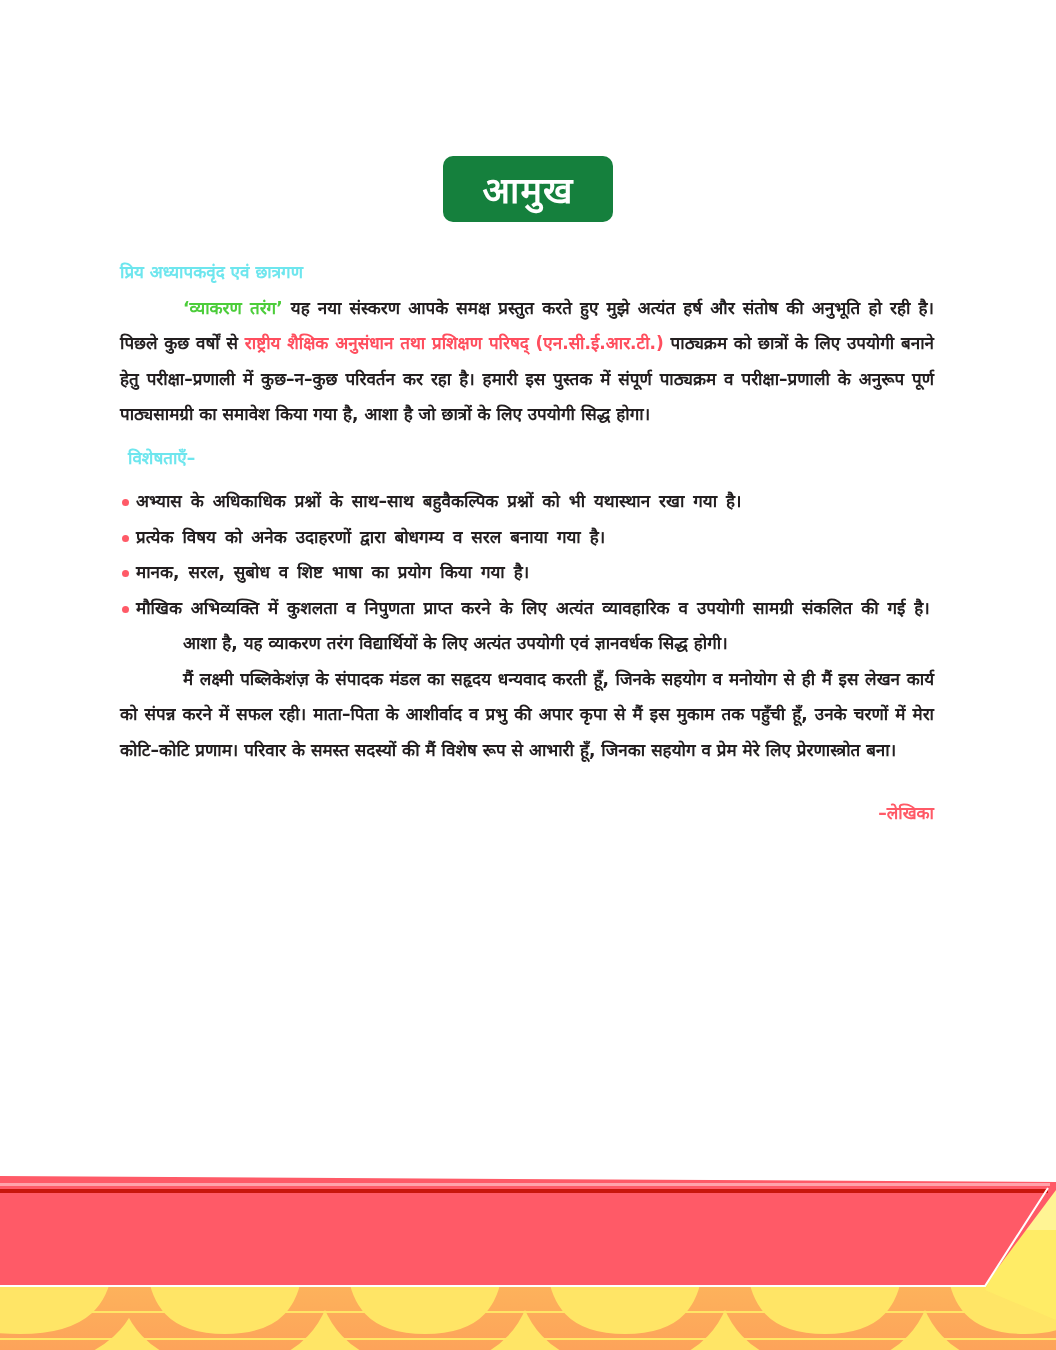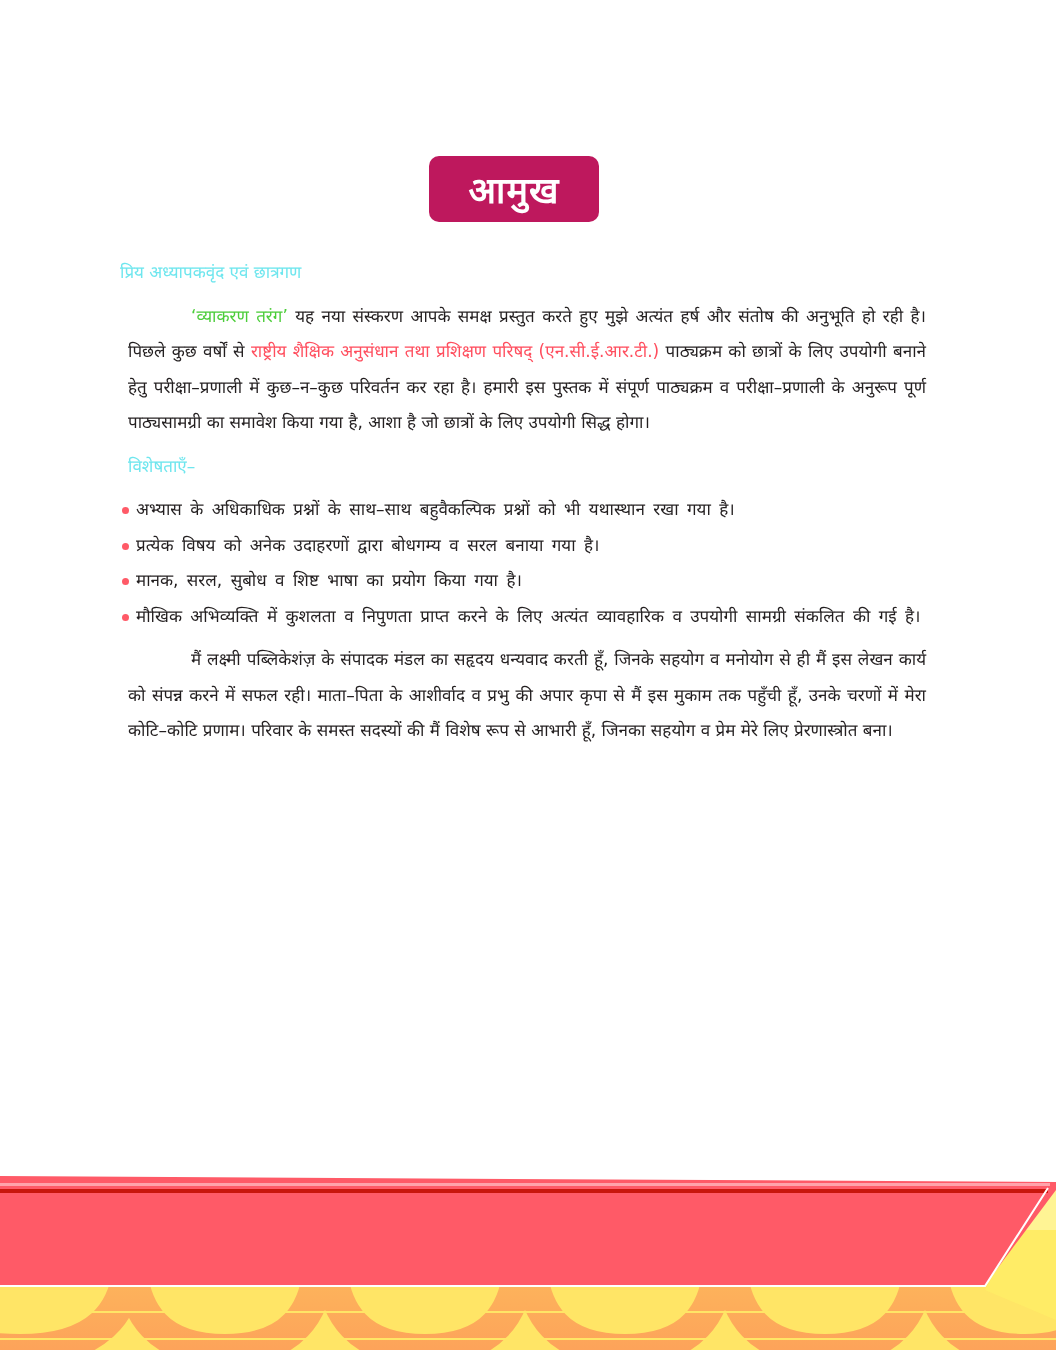--- a/index.html
+++ b/index.html
@@ -1,31 +1,31 @@
 <!DOCTYPE html>
 <html><head>
   <meta charset="utf-8">
   <style>
     html, body { margin: 0; padding: 0; }
     body {
       width: 1056px; height: 1350px; background: #ffffff; position: relative; overflow: hidden;
       font-family: "DejaVu Sans", sans-serif; color: #231f20;
     }
     .title-badge {
-      position: absolute; left: 429px; top: 156px; width: 170px; height: 66px;
-      background: #be185d; border-radius: 10px;
+      position: absolute; left: 443px; top: 156px; width: 170px; height: 66px;
+      background: #15803d; border-radius: 10px;
       display: flex; align-items: center; justify-content: center;
       color: #ffffff; font-size: 36px; font-weight: bold; letter-spacing: 1px;
     }
     .content {
       position: absolute; left: 120px; top: 255px; width: 814px;
-      font-size: 17px; line-height: 35.5px;
+      font-size: 17px; line-height: 35.5px; font-weight: bold;
     }
     .salutation { color: #6ee6ee; margin: 0; }
-    .para { margin: 8px; text-align: justify; text-align-last: left; }
+    .para { margin: 0; text-align: justify; text-align-last: left; }
     .indent { text-indent: 63px; }
     .green { color: #4ccd3a; }
     .red { color: #ff4e5e; }
     .features-heading { color: #6ee6ee; margin: 8px; }
     ul.features { list-style: none; margin: 0; padding: 0; }
     ul.features li { position: relative; padding-left: 16px; word-spacing: 3px; }
     ul.features li .bullet {
       position: absolute; left: 2px; top: 15px; width: 7px; height: 7px; border-radius: 50%;
       background: #ff5a67;
     }
@@ -41,21 +41,23 @@
 <div class="content">
   <p class="salutation">प्रिय अध्यापकवृंद एवं छात्रगण</p>
   <p class="para indent"><span class="green">‘व्याकरण तरंग’</span><span> यह नया संस्करण आपके समक्ष प्रस्तुत करते हुए मुझे अत्यंत हर्ष और संतोष की अनुभूति हो रही है। पिछले कुछ वर्षों से </span><span class="red">राष्ट्रीय शैक्षिक अनुसंधान तथा प्रशिक्षण परिषद् (एन.सी.ई.आर.टी.)</span><span> पाठ्यक्रम को छात्रों के लिए उपयोगी बनाने हेतु परीक्षा–प्रणाली में कुछ–न–कुछ परिवर्तन कर रहा है। हमारी इस पुस्तक में संपूर्ण पाठ्यक्रम व परीक्षा–प्रणाली के अनुरूप पूर्ण पाठ्यसामग्री का समावेश किया गया है, आशा है जो छात्रों के लिए उपयोगी सिद्ध होगा।</span></p>
   <p class="features-heading">विशेषताएँ–</p>
   <ul class="features">
     <li><span class="bullet"></span><span>अभ्यास के अधिकाधिक प्रश्नों के साथ–साथ बहुवैकल्पिक प्रश्नों को भी यथास्थान रखा गया है।</span></li>
     <li><span class="bullet"></span><span>प्रत्येक विषय को अनेक उदाहरणों द्वारा बोधगम्य व सरल बनाया गया है।</span></li>
     <li><span class="bullet"></span><span>मानक, सरल, सुबोध व शिष्ट भाषा का प्रयोग किया गया है।</span></li>
     <li><span class="bullet"></span><span>मौखिक अभिव्यक्ति में कुशलता व निपुणता प्राप्त करने के लिए अत्यंत व्यावहारिक व उपयोगी सामग्री संकलित की गई है।</span></li>
   </ul>
+  <p class="para indent">आशा है, यह व्याकरण तरंग विद्यार्थियों के लिए अत्यंत उपयोगी एवं ज्ञानवर्धक सिद्ध होगी।</p>
   <p class="para indent">मैं लक्ष्मी पब्लिकेशंज़ के संपादक मंडल का सहृदय धन्यवाद करती हूँ, जिनके सहयोग व मनोयोग से ही मैं इस लेखन कार्य को संपन्न करने में सफल रही। माता–पिता के आशीर्वाद व प्रभु की अपार कृपा से मैं इस मुकाम तक पहुँची हूँ, उनके चरणों में मेरा कोटि–कोटि प्रणाम। परिवार के समस्त सदस्यों की मैं विशेष रूप से आभारी हूँ, जिनका सहयोग व प्रेम मेरे लिए प्रेरणास्त्रोत बना।</p>
+  <p class="signature">–लेखिका</p>
 </div>
 
 <svg class="footer" width="1056" height="180" viewBox="0 0 1056 180">
   <defs>
     <linearGradient id="arcGrad" x1="0" y1="0" x2="0" y2="1">
       <stop offset="0" stop-color="#fdbb5c"></stop>
       <stop offset="1" stop-color="#fda35a"></stop>
     </linearGradient>
     <clipPath id="footClip">
         <rect x="0" y="78" width="1056" height="102"></rect>

